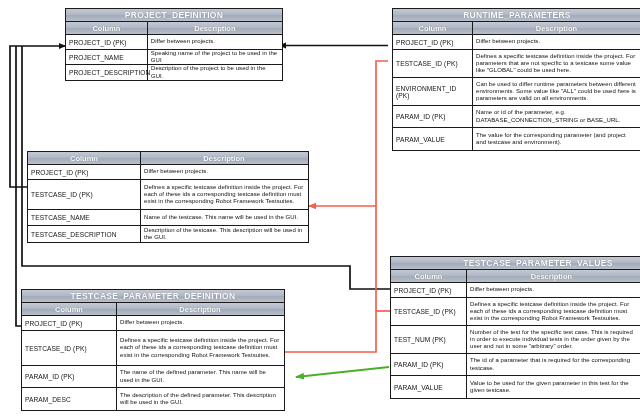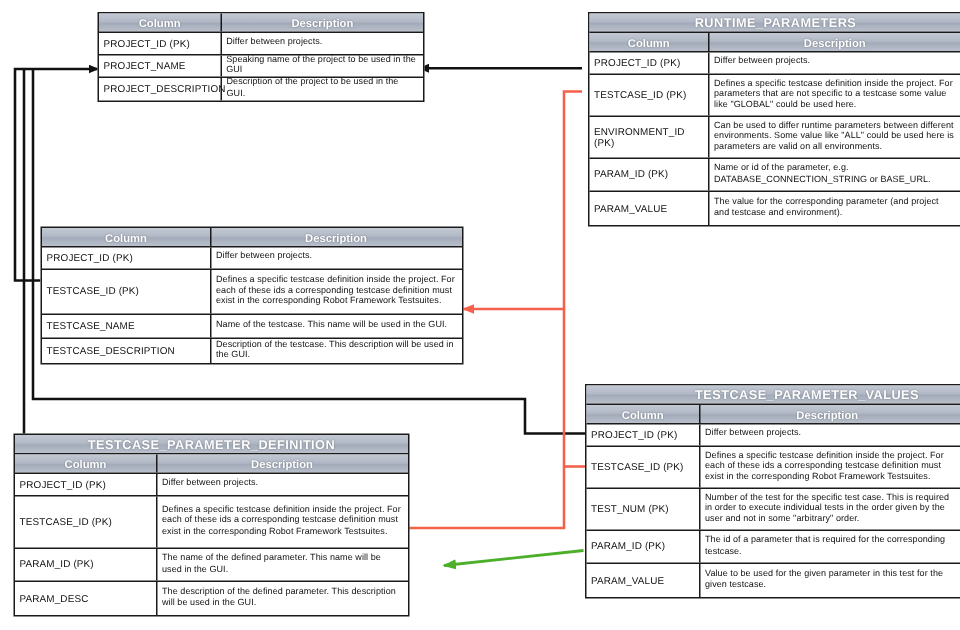--- a/index.html
+++ b/index.html
@@ -100,20 +100,21 @@
     <path d="M388,61 L376,61 L376,206 L309,206" fill="none" stroke="#f4604a" stroke-width="1.7" marker-end="url(#ah-red)"></path>
 
     <path d="M390,311 L376,311" fill="none" stroke="#f4604a" stroke-width="1.7"></path>
 
     <path d="M264,352 L376,352 L376,206" fill="none" stroke="#f4604a" stroke-width="1.7"></path>
 
     <path d="M389,367 L296,377" fill="none" stroke="#4caf2a" stroke-width="1.9" marker-end="url(#ah-green)"></path>
   </svg>
 
   <div class="tbl" style="left:65px;top:8px;width:218px;">
+    <div class="tbl-title">PROJECT_DEFINITION</div>
     <div class="hdr-row">
       <div class="hdr-cell c1" style="width:82px;">Column</div>
       <div class="hdr-cell" style="width:134.5px;">Description</div>
     </div>
     <div class="row" style="height:15px;">
       <div class="cell-col" style="width:82px;">PROJECT_ID (PK)</div>
       <div class="cell-desc" style="width:134.5px;">Differ between projects.</div>
     </div>
     <div class="row" style="height:15px;">
       <div class="cell-col" style="width:82px;">PROJECT_NAME</div>
@@ -169,21 +170,21 @@
     <div class="row" style="height:16px;">
       <div class="cell-col" style="width:113px;">TESTCASE_NAME</div>
       <div class="cell-desc" style="width:166px;">Name of the testcase. This name will be used in the GUI.</div>
     </div>
     <div class="row" style="height:16px;">
       <div class="cell-col" style="width:113px;">TESTCASE_DESCRIPTION</div>
       <div class="cell-desc" style="width:166px;">Description of the testcase. This description will be used in the GUI.</div>
     </div>
   </div>
 
-  <div class="tbl" style="left:9px;top:289px;width:264px;">
+  <div class="tbl" style="left:21px;top:289px;width:264px;">
     <div class="tbl-title">TESTCASE_PARAMETER_DEFINITION</div>
     <div class="hdr-row">
       <div class="hdr-cell c1" style="width:95px;">Column</div>
       <div class="hdr-cell" style="width:166px;">Description</div>
     </div>
     <div class="row" style="height:15px;">
       <div class="cell-col" style="width:95px;">PROJECT_ID (PK)</div>
       <div class="cell-desc" style="width:166px;">Differ between projects.</div>
     </div>
     <div class="row" style="height:35px;">

